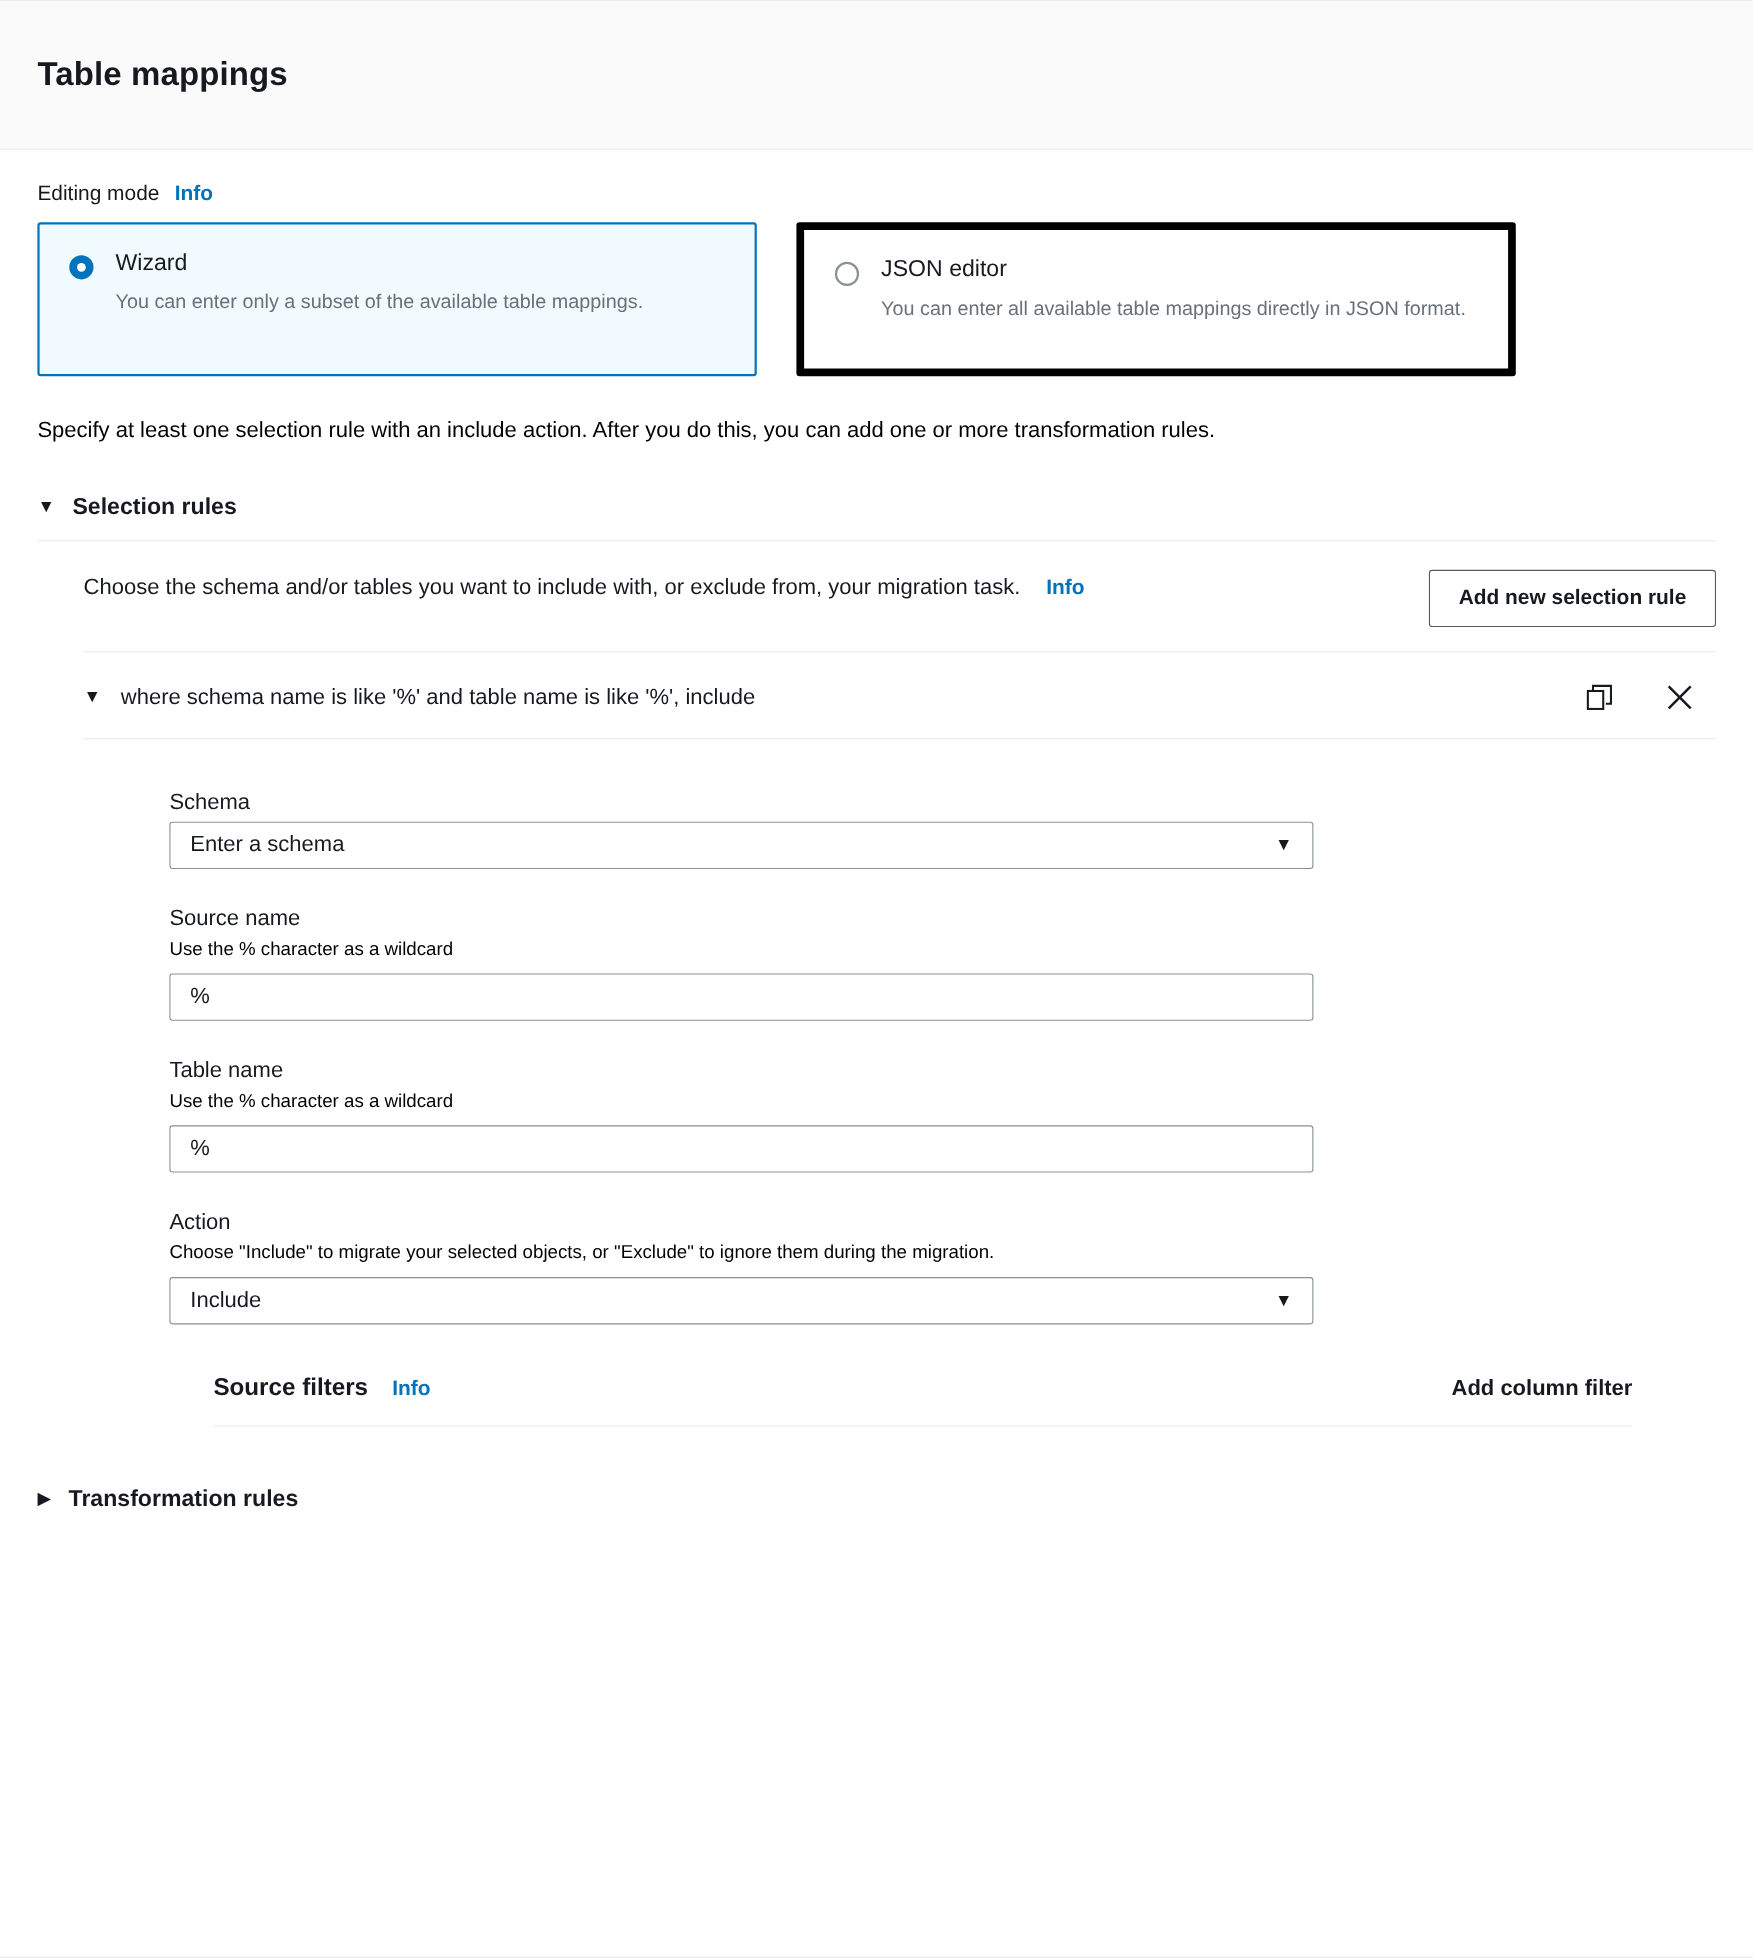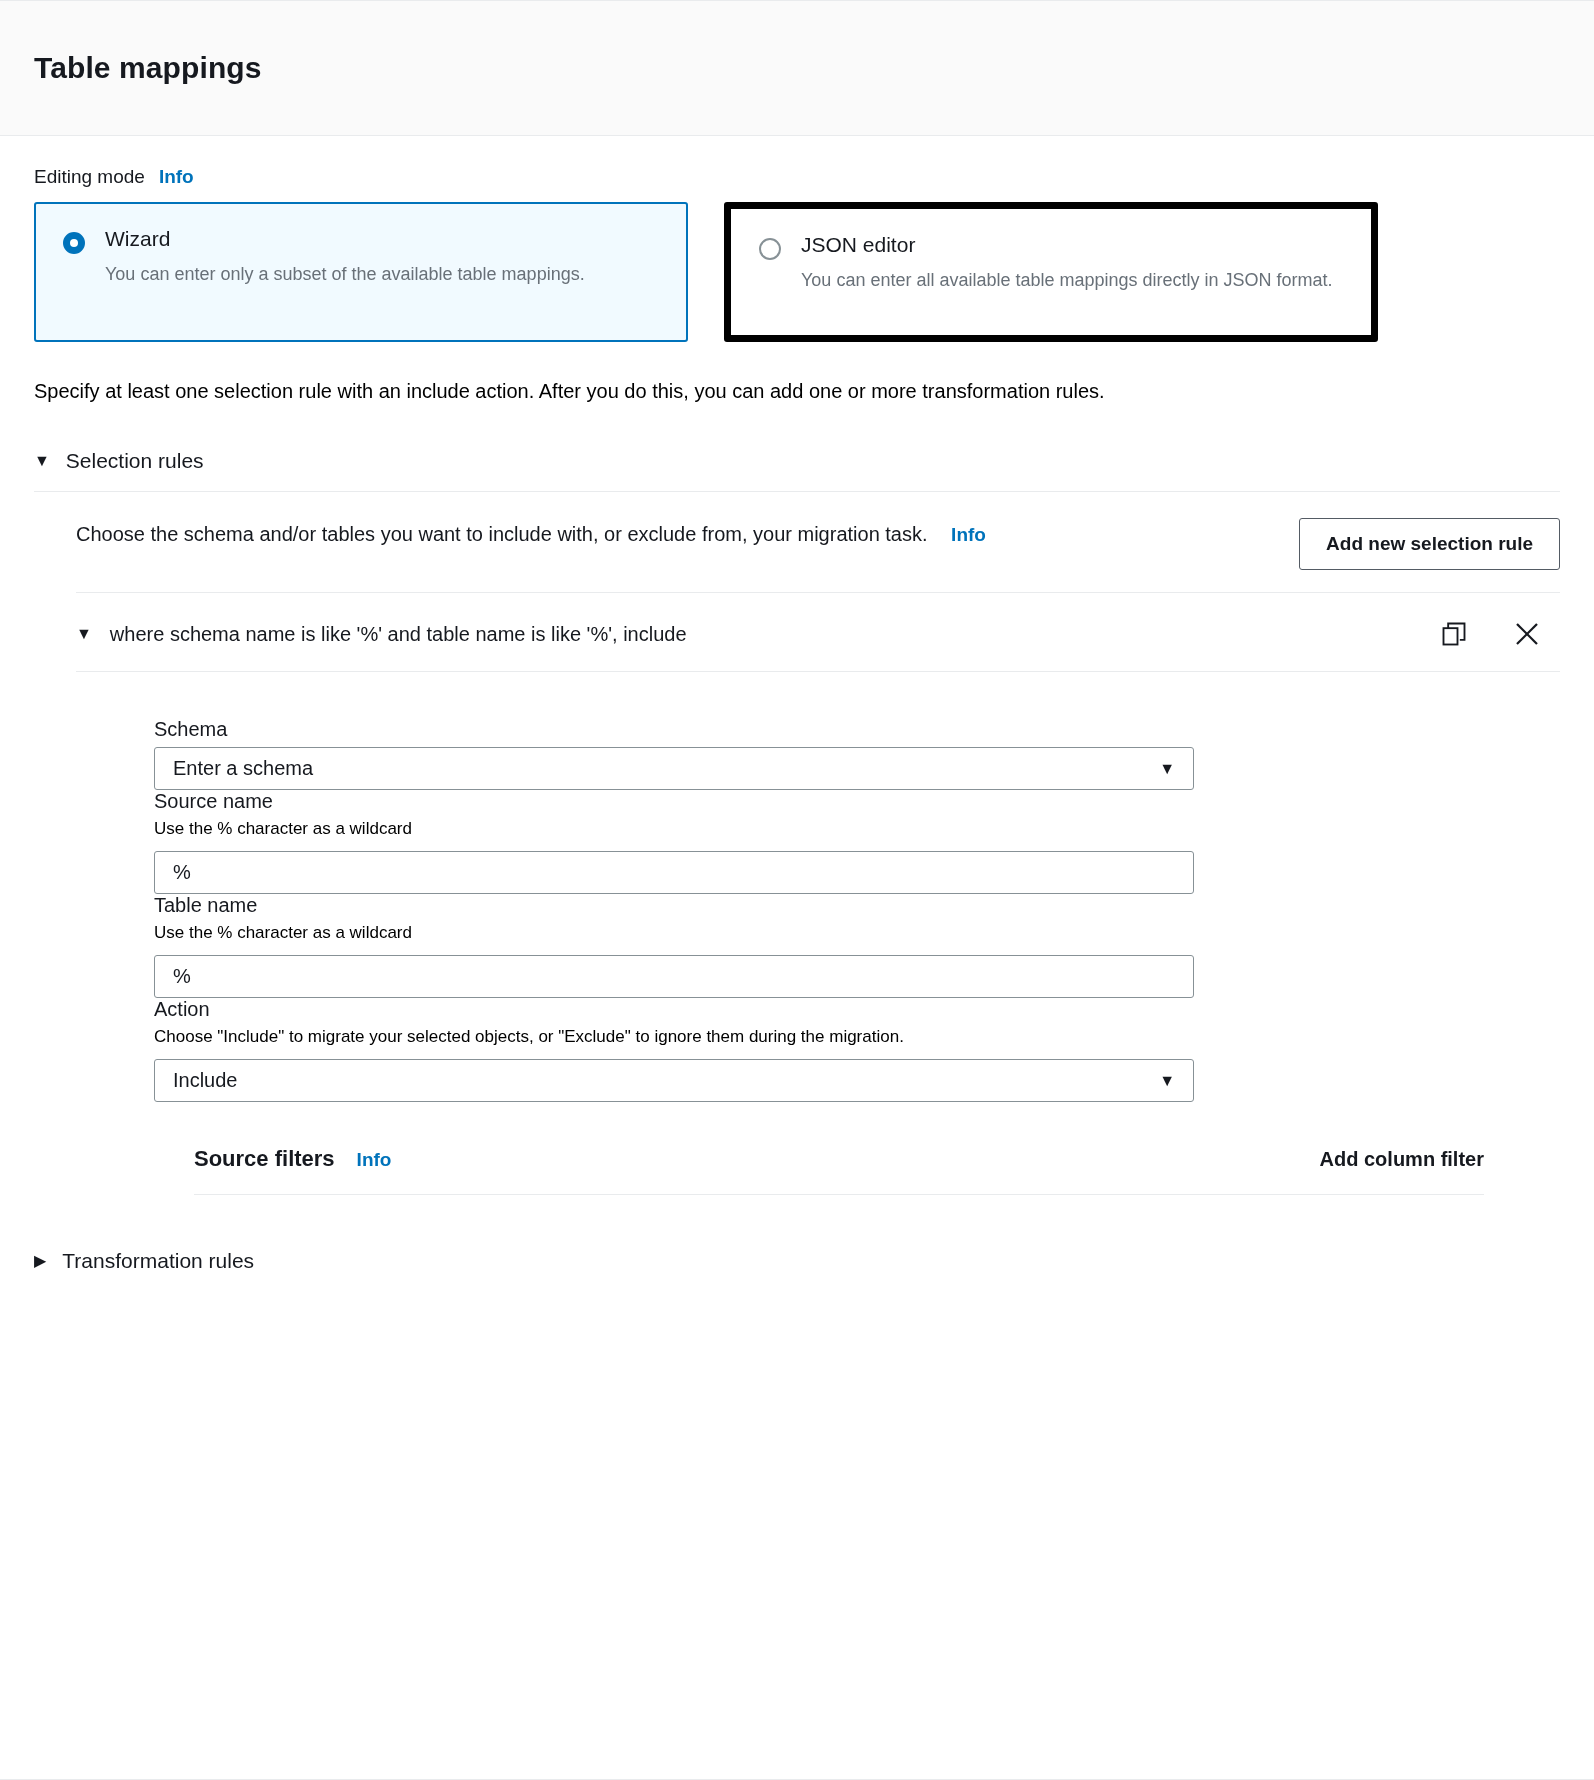--- a/index.html
+++ b/index.html
@@ -140,21 +140,21 @@
     border-bottom: 1px solid #e9ebed;
     cursor: pointer;
   }
   .caret {
     font-size: 16px;
     color: #16191f;
     line-height: 1;
   }
   .section-title {
     font-size: 21px;
-    font-weight: normal;
+    font-weight: bold;
     color: #16191f;
   }
 
   .section-inner {
     padding: 0 0 0 42px;
   }
 
   .rule-intro {
     display: flex;
     align-items: flex-start;
@@ -212,21 +212,21 @@
     cursor: pointer;
     padding: 0;
     line-height: 0;
     color: #16191f;
   }
 
   
   .rule-form {
     padding: 46px 0 0 78px;
   }
-  .form-group { }
+  .form-group { margin-bottom: 34px; }
   .form-label {
     font-size: 20px;
     color: #16191f;
     margin-bottom: 6px;
   }
   .form-hint {
     font-size: 17px;
     color: #000000;
     margin-bottom: 12px;
   }

